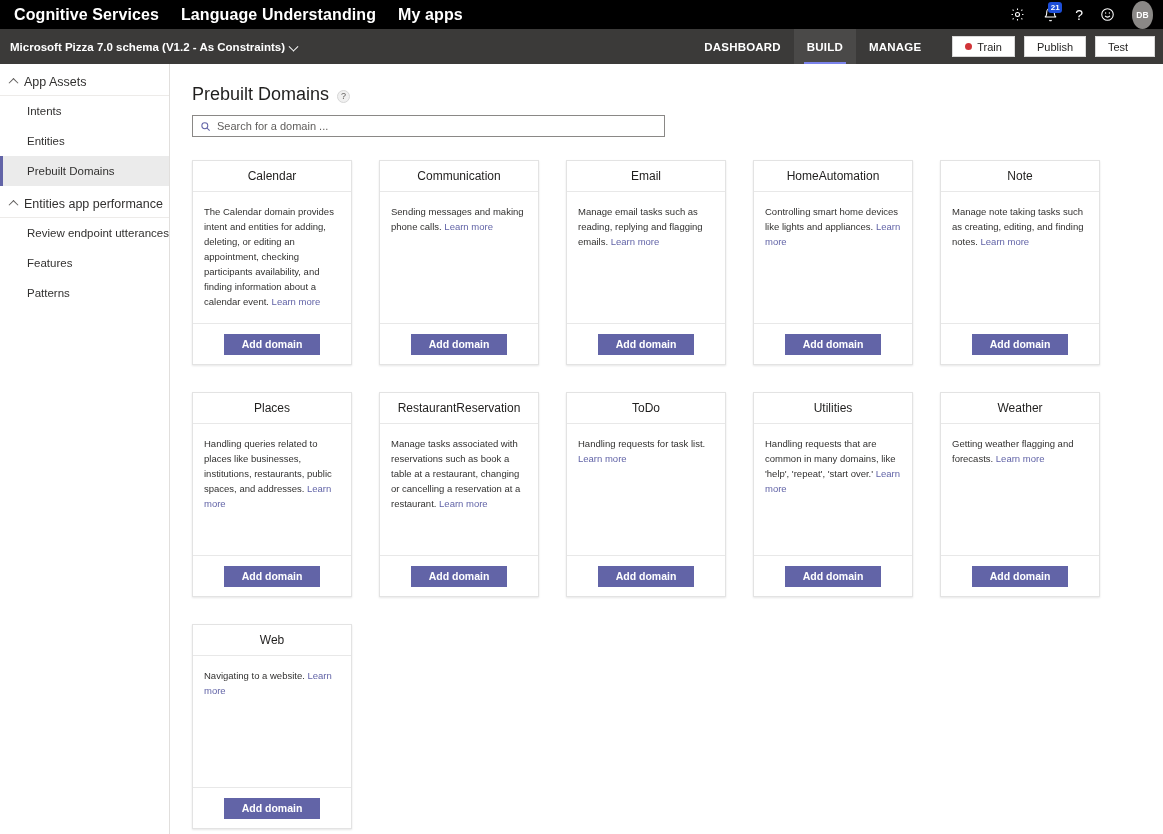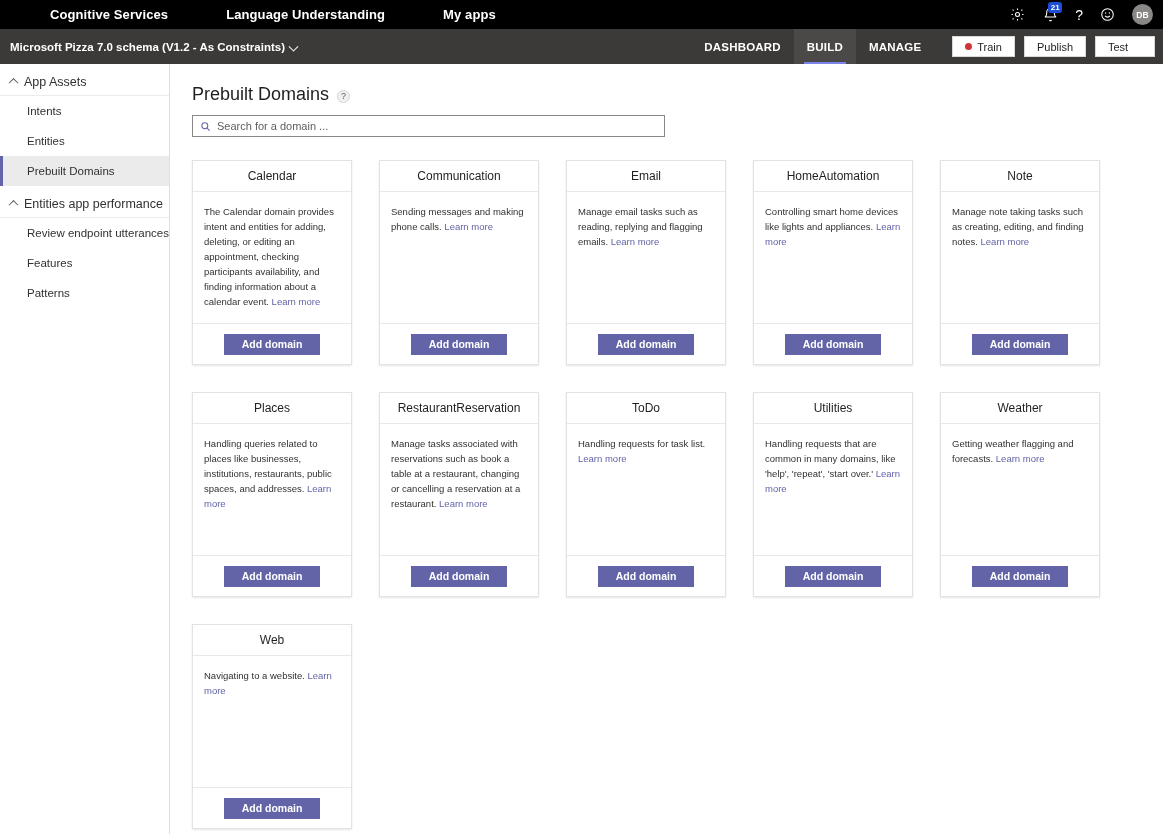--- a/index.html
+++ b/index.html
@@ -12,38 +12,38 @@
 
   
   .topbar {
     position: absolute; top: 0; left: 0;
     width: 1163px; height: 29px;
     background: #000000;
     display: flex; align-items: center;
   }
   .topbar-links { display: flex; align-items: center; padding-left: 14px; gap: 22px; }
   .topbar-link {
-    color: #ffffff; font-size: 13px; font-weight: bold;
-    white-space: nowrap; cursor: pointer; letter-spacing: .1px; margin-left: 36px;
+    color: #ffffff; font-size: 16px; font-weight: bold;
+    white-space: nowrap; cursor: pointer; letter-spacing: .1px;
   }
   .topbar-right {
     position: absolute; right: 10px; top: 0; height: 29px;
     display: flex; align-items: center; gap: 17px;
   }
   .ticon { color: #ffffff; display: flex; align-items: center; justify-content: center; cursor: pointer; }
   .bell-wrap { position: relative; width: 16px; height: 16px; }
   .badge {
     position: absolute; top: -5px; left: 6px;
     background: #1d4ed8; color: #fff;
     font-size: 8px; font-weight: bold;
     border-radius: 3px; padding: 1px 2.5px;
     line-height: 9px; min-width: 13px; text-align: center;
   }
   .avatar {
-    width: 21px; height: 21px; border-radius: 50%;
+    width: 21px; height: 28px; border-radius: 50%;
     background: #8a8886; color: #ffffff;
     font-size: 8.5px; font-weight: bold;
     display: flex; align-items: center; justify-content: center;
     cursor: pointer;
   }
   .qmark { font-size: 14px; font-weight: normal; line-height: 1; }
 
   
   .appbar {
     position: absolute; top: 29px; left: 0;

